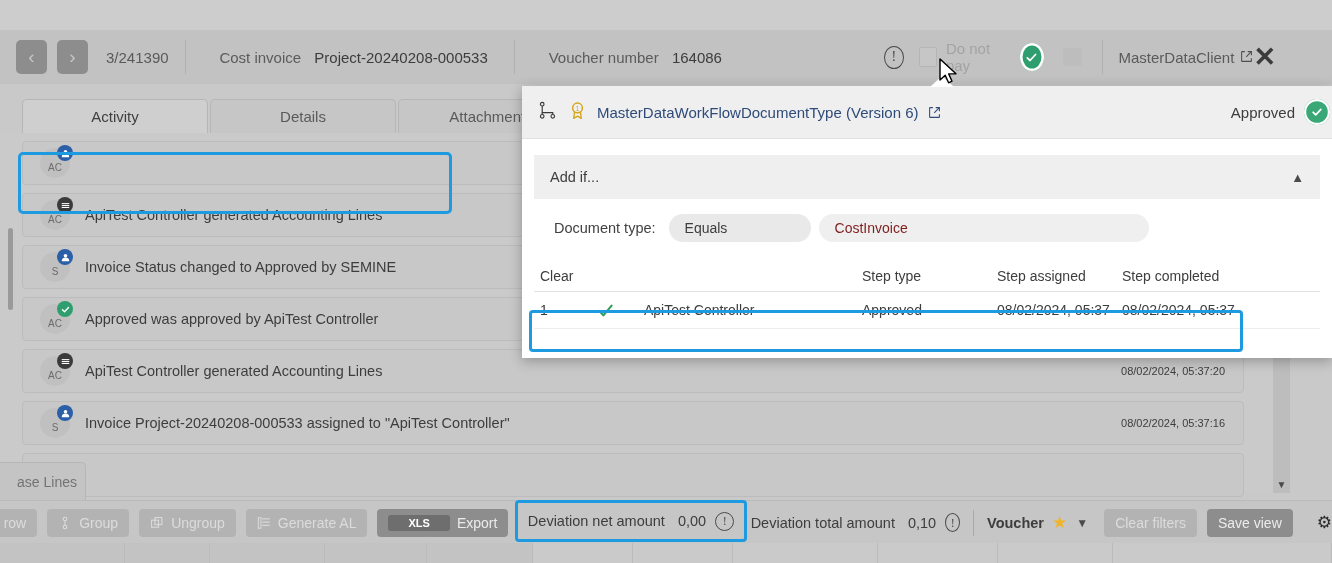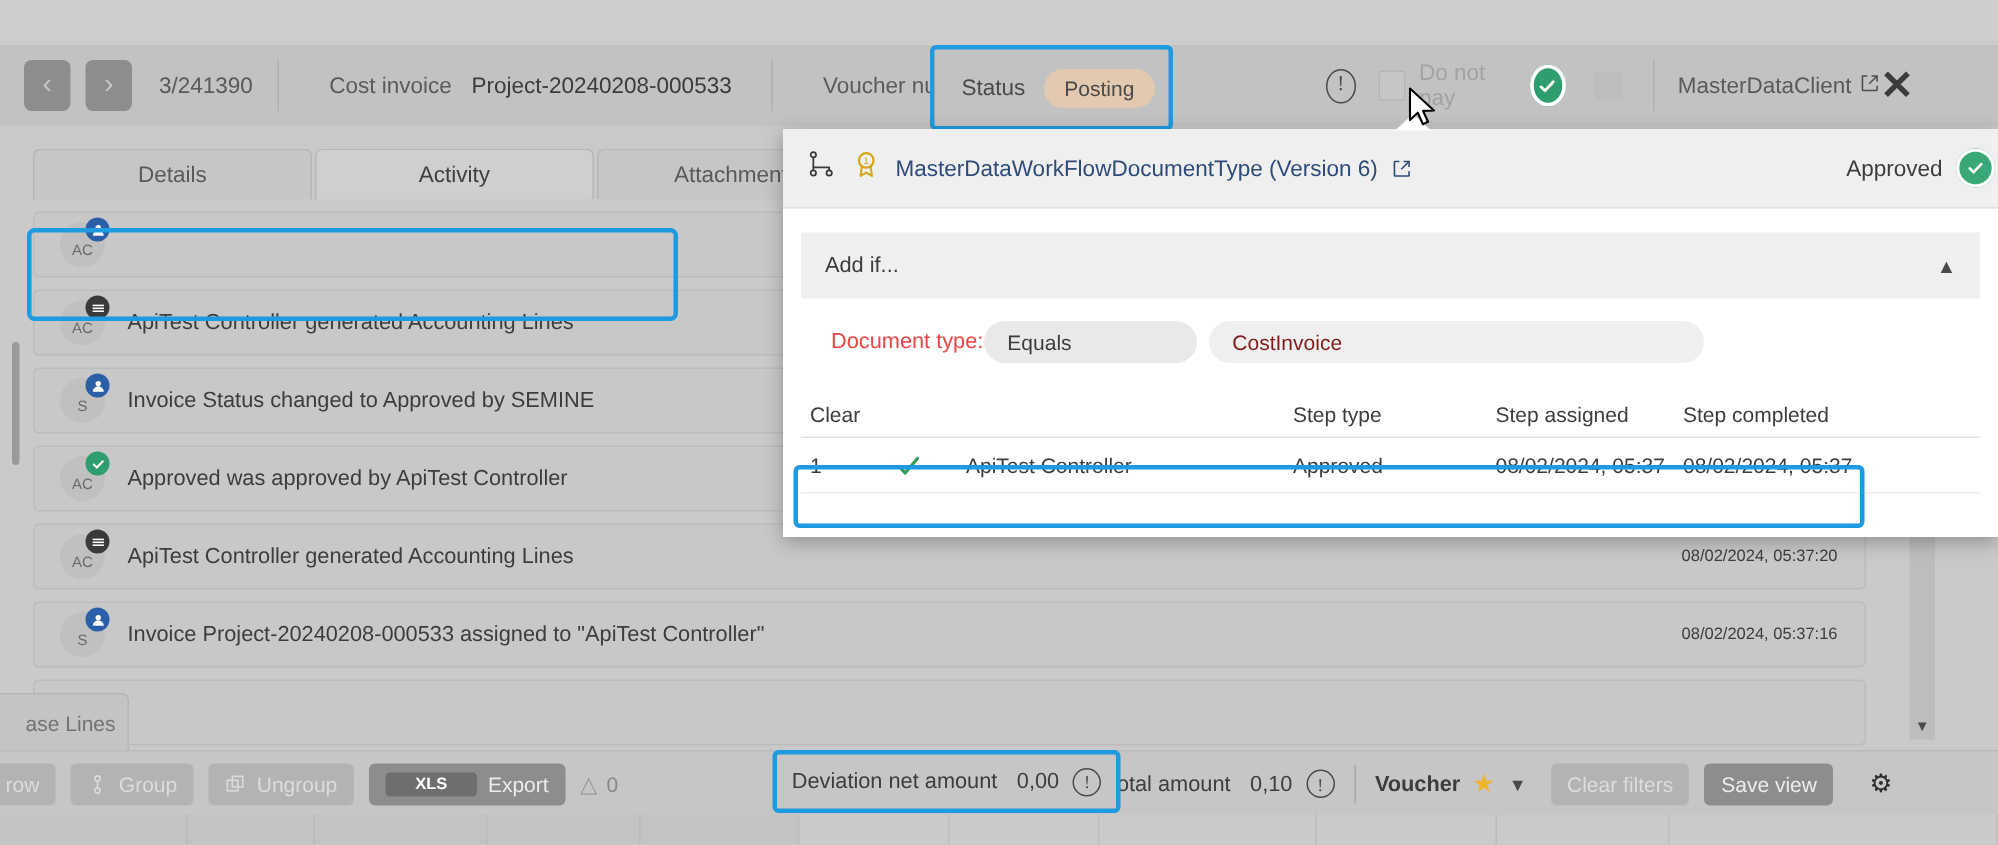--- a/index.html
+++ b/index.html
@@ -297,21 +297,21 @@
     padding: 0 16px;
     font-size: 14.5px; color: #3d3d3d;
   }
   .collapse-chev { margin-left: auto; font-size: 13px; color: #4a4a4a; }
   .docrow {
     display: flex; align-items: center;
     margin: 14px 12px 0 12px;
     padding: 0 20px;
     height: 30px;
   }
-  .doc-label { font-size: 14.5px; color: #ef4444; margin-right: 0; }
+  .doc-label { font-size: 14.5px; color: #404040; margin-right: 13px; }
   .pill-eq {
     background: #e9e9e9; border-radius: 16px;
     height: 28px; width: 142px;
     display: flex; align-items: center; padding-left: 16px;
     font-size: 14px; color: #3d3d3d;
     box-sizing: border-box;
   }
   .pill-val {
     background: #efefef; border-radius: 16px;
     height: 28px; width: 330px;
@@ -418,31 +418,27 @@
           <path d="M6 2 H2.5 A0.5 0.5 0 0 0 2 2.5 V13.5 A0.5 0.5 0 0 0 2.5 14 H13.5 A0.5 0.5 0 0 0 14 13.5 V10" stroke="#4e4e4e" stroke-width="1.3" fill="none"></path>
           <path d="M9.5 2 H14 V6.5" stroke="#4e4e4e" stroke-width="1.3" fill="none"></path>
           <path d="M14 2 L7.6 8.4" stroke="#4e4e4e" stroke-width="1.3" fill="none"></path>
         </svg>
       </span>
     </div>
 
     <div style="margin-left:auto;margin-right:56px" class="close-x">✕</div>
   </div>
 
-  <div class="status-wrap">
-    <span class="status-label">Status</span>
-    <span class="status-pill">Posting</span>
-  </div>
 
   <div class="tabs">
+    <div class="tab active">
+      <span>Activity</span>
+    </div>
     <div class="tab">
       <span>Details</span>
-    </div>
-    <div class="tab active">
-      <span>Activity</span>
     </div>
     <div class="tab">
       <span>Attachments</span>
     </div>
   </div>
 
   <div class="activity-area">
 
     <div class="act-spacer"></div>
 
@@ -573,20 +569,31 @@
     <div class="tb-btn">
       <span class="ic">
         <svg width="14" height="14" viewBox="0 0 16 16">
             <rect x="1.8" y="4.8" width="8" height="8" stroke="#dcdcdc" stroke-width="1.2" fill="none"></rect>
             <rect x="5.6" y="1.8" width="8" height="8" stroke="#dcdcdc" stroke-width="1.2" fill="none"></rect>
           </svg>
       </span>
       <span>Ungroup</span>
     </div>
 
+    <div class="tb-btn">
+      <span class="ic">
+        <svg width="14" height="14" viewBox="0 0 16 16">
+            <rect x="1.5" y="2" width="3" height="12" stroke="#dcdcdc" stroke-width="1.1" fill="none"></rect>
+            <rect x="6" y="2.6" width="8.5" height="1.3" fill="#dcdcdc"></rect>
+            <rect x="6" y="6.3" width="8.5" height="1.3" fill="#dcdcdc"></rect>
+            <rect x="6" y="10" width="8.5" height="1.3" fill="#dcdcdc"></rect>
+          </svg>
+      </span>
+      <span>Generate AL</span>
+    </div>
 
     <div class="tb-btn dark">
       <span class="xls-chip">XLS</span>
       <span>Export</span>
     </div>
 
     <span class="tri-warn">△</span>
     <span class="warn-count">0</span>
 
     <div style="width:250px"></div>

